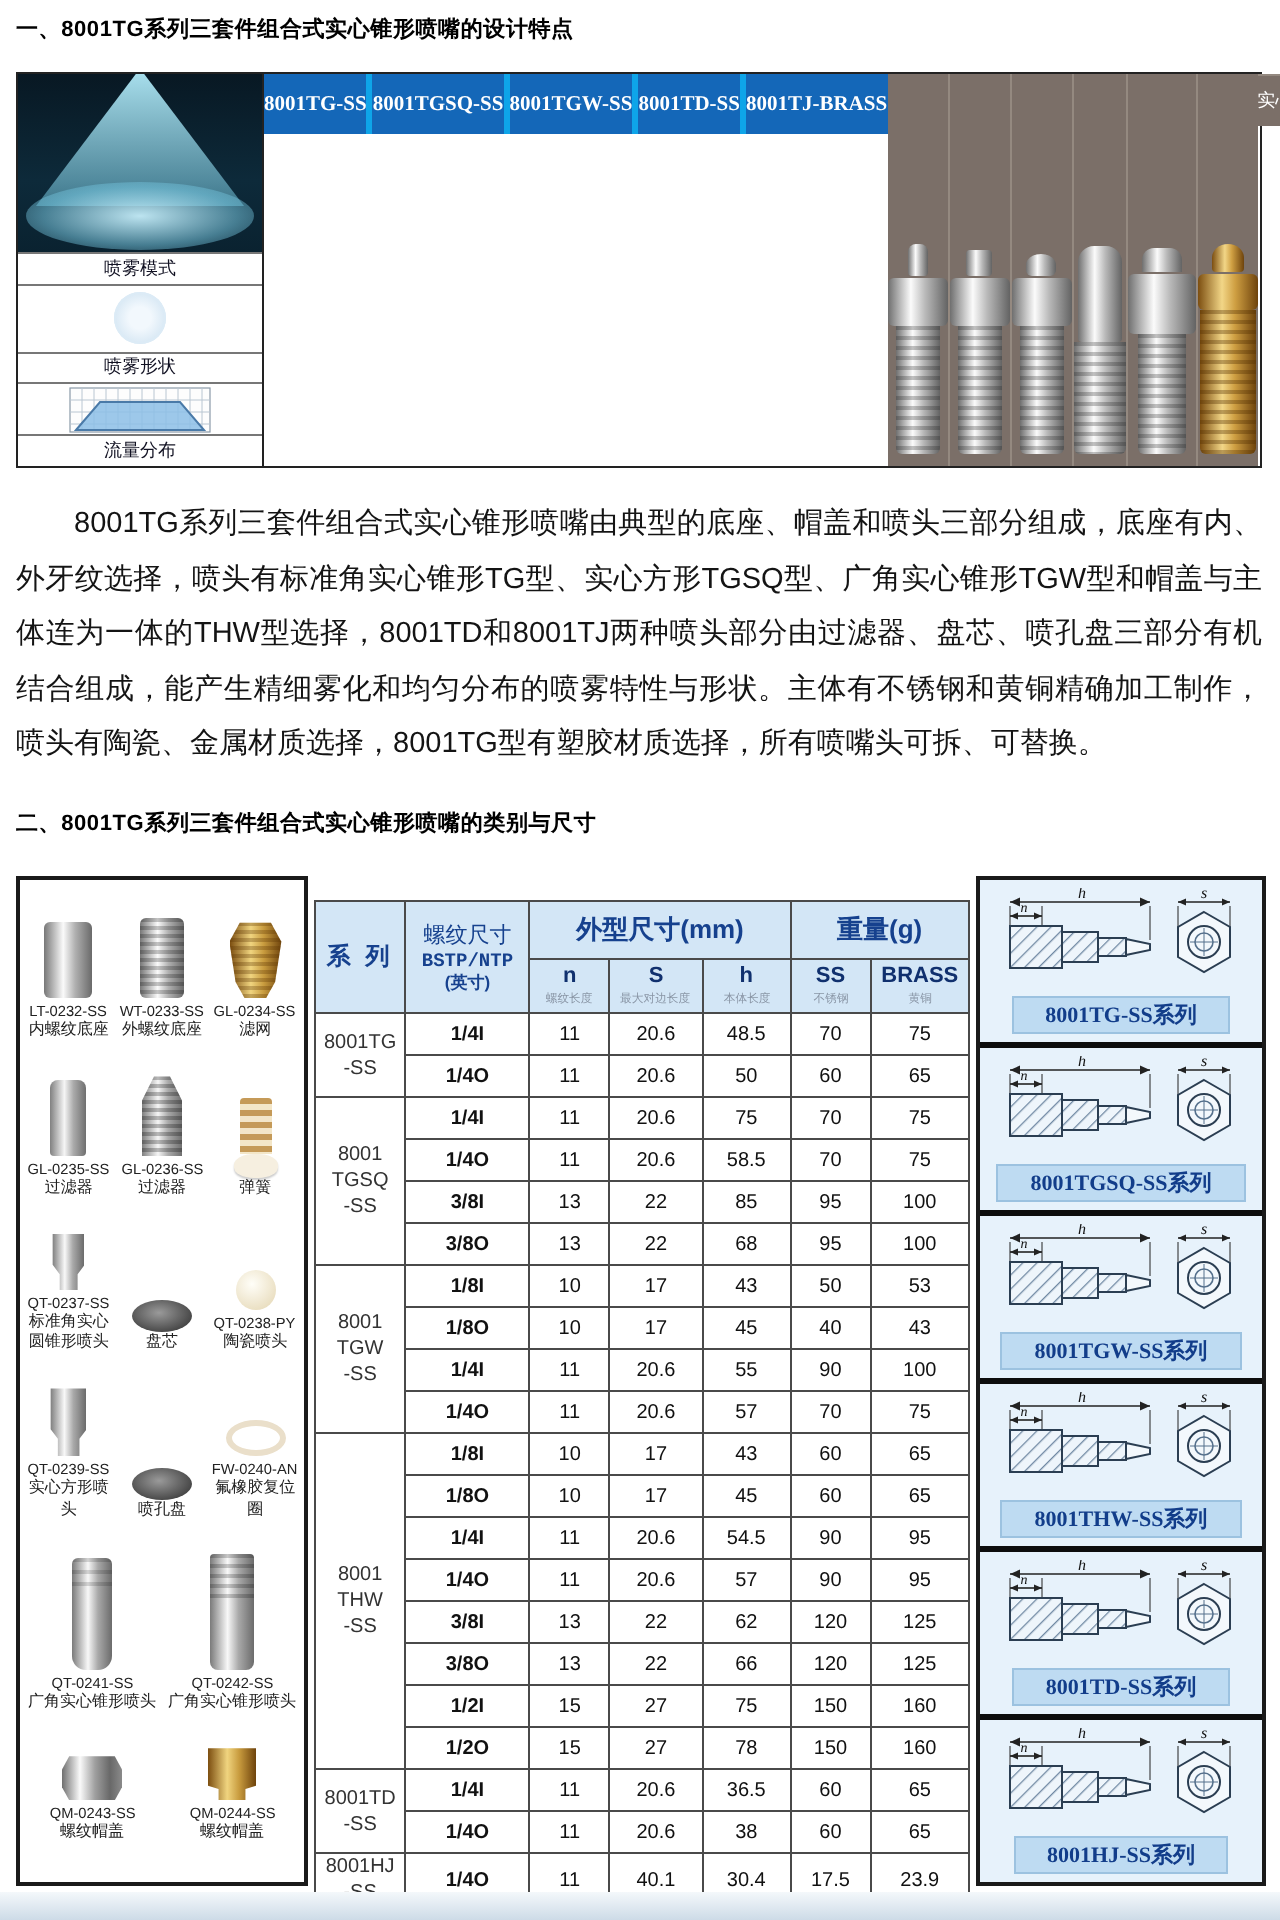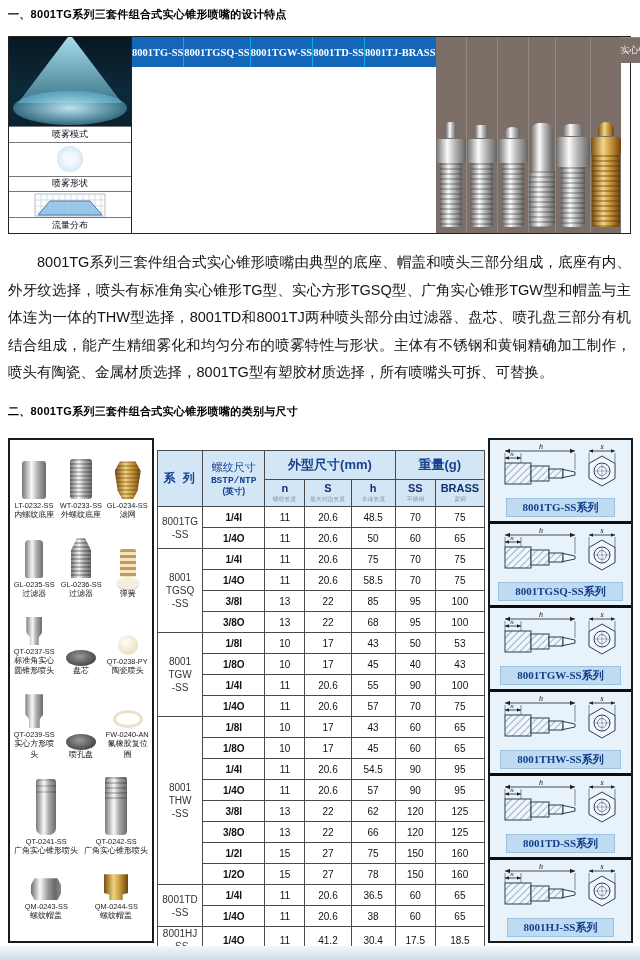--- a/index.html
+++ b/index.html
@@ -13,21 +13,21 @@
   #spray-col{width:122px;min-width:122px;border-right:1px solid #222;display:flex;flex-direction:column;background:#fff}
   .spray-photo{height:92px;position:relative;background:linear-gradient(#081823,#0d2a3a 60%,#0a2230);overflow:hidden}
   .spray-photo::before{content:"";position:absolute;left:50%;top:0;width:104px;height:66px;transform:translateX(-50%);background:linear-gradient(rgba(175,232,246,.95),rgba(110,195,220,.5));clip-path:polygon(48% 0,52% 0,100% 100%,0 100%)}
   .spray-photo::after{content:"";position:absolute;left:50%;bottom:1px;width:114px;height:34px;transform:translateX(-50%);border-radius:50%;background:radial-gradient(ellipse,rgba(198,238,250,.95),rgba(120,200,225,.55) 60%,rgba(60,140,170,.12))}
   .spray-label{height:15px;font-size:9px;color:#112;text-align:center;display:flex;align-items:center;justify-content:center;border-top:1px solid #777;background:#fff}
   .spray-mid{height:34px;display:flex;align-items:center;justify-content:center;border-top:1px solid #777}
   .spray-circle{width:26px;height:26px;border-radius:50%;background:radial-gradient(#f2f8fd 30%,#c6ddee);box-shadow:inset 0 0 0 1px #dcebf6}
   .spray-flow{height:26px;display:flex;align-items:center;justify-content:center;border-top:1px solid #777}
   #prod-right{flex:1;display:flex;flex-direction:row}
   #prod-headers{height:30px;min-height:30px;background:#1467b8;display:flex}
-  .ph-cell{flex:1;color:#fff;font-family:"Liberation Serif",serif;font-weight:bold;font-size:10.5px;display:flex;align-items:center;justify-content:center;border-left:1px solid #0ea5e9;white-space:nowrap}
+  .ph-cell{flex:1;color:#fff;font-family:"Liberation Serif",serif;font-weight:bold;font-size:10.5px;display:flex;align-items:center;justify-content:center;border-left:3px solid #0ea5e9;white-space:nowrap}
   .ph-cell:first-child{border-left:none}
   #prod-photos{flex:1;background:#7b6f68;display:flex}
   .photo-cell{flex:1;border-left:1px solid #948980;display:flex;align-items:flex-end;justify-content:center;padding-bottom:6px}
   .photo-cell:first-child{border-left:none}
   #prod-caps{height:25px;min-height:25px;background:#7b6f68;display:flex;border-top:1px solid #948980}
   .cap-cell{flex:1;border-left:6px solid #5eead4;color:#fff;font-size:9px;display:flex;align-items:center;justify-content:center;white-space:nowrap}
   .cap-cell:first-child{border-left:none}
   
   .nz{display:flex;flex-direction:column;align-items:center}
   .nz i{display:block;background:linear-gradient(90deg,#6f6f6f,#fbfbfb 38%,#b9b9b9 62%,#636363)}
@@ -533,24 +533,24 @@
         <td class="num">20.6</td>
         <td class="num">38</td>
         <td class="num">60</td>
         <td class="num">65</td>
       </tr>
       <tr>
         <td class="series" rowspan="1">8001HJ
 -SS</td>
         <td class="thr">1/4O</td>
         <td class="num">11</td>
-        <td class="num">41.2</td>
+        <td class="num">40.1</td>
         <td class="num">30.4</td>
         <td class="num">17.5</td>
-        <td class="num">18.5</td>
+        <td class="num">23.9</td>
       </tr>
     </tbody>
 </table>
 
 <div id="diag-panel">
   <div class="dblock">
     <svg class="dsvg" width="132" height="52" viewBox="0 0 132 52">
       <line x1="10" y1="7" x2="80" y2="7" stroke="#222" stroke-width="0.8"></line>
       <path d="M10 7l5 -2.2v4.4z" fill="#222"></path>
       <path d="M80 7l-5 -2.2v4.4z" fill="#222"></path>

